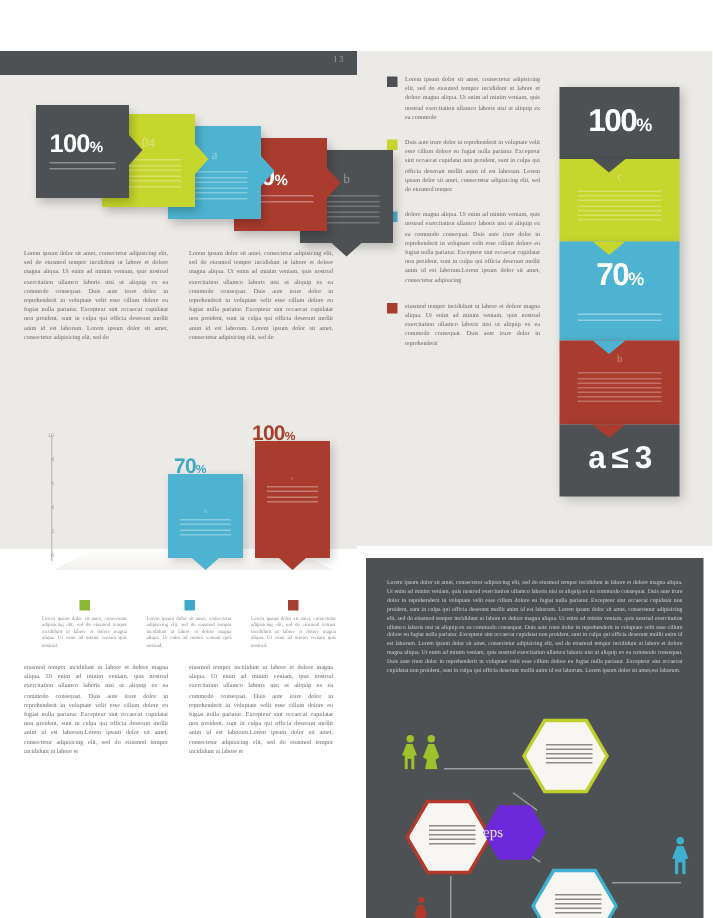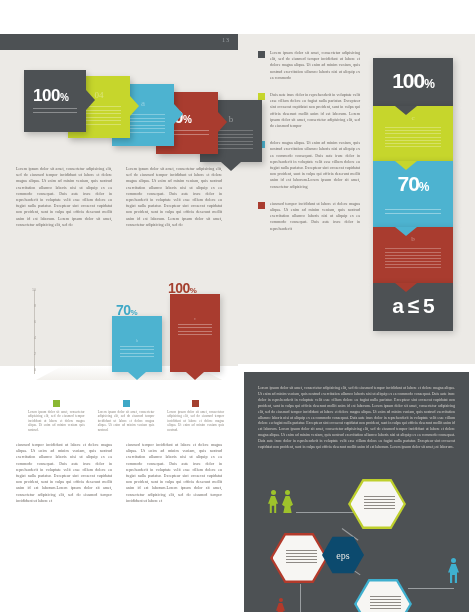--- a/index.html
+++ b/index.html
@@ -184,23 +184,23 @@
     position:absolute; inset:2.5px;
     background:#f7f6f3;
     clip-path: polygon(25% 2%, 75% 2%, 100% 50%, 75% 98%, 25% 98%, 0% 50%);
   }
   .hex-lines { position:absolute; left:26%; right:16%; top:32%; }
   .hex-lines i { display:block; height:1px; background:#8e8a85; margin-bottom:2.2px; }
   .hex-g { left:104px; top:2px;  width:58px; height:52px; background:#bfd02d; }
   .hex-r { left:26px;  top:56px; width:58px; height:52px; background:#b33a2b; }
   .hex-b { left:110px; top:102px;width:58px; height:52px; background:#3fb0cf; }
   .hex-c {
-    left:78px; top:60px; width:42px; height:38px; background:#0c4a6e;
+    left:78px; top:60px; width:42px; height:38px; background:#6d28d9;
     clip-path: polygon(25% 2%, 75% 2%, 100% 50%, 75% 98%, 25% 98%, 0% 50%);
-    position:absolute; display:flex; align-items:center; justify-content:center;
+    position:absolute; display:flex; align-items:center; 
   }
   .hex-c span { font-size:10px; color:#e7e5e2; font-family:"Liberation Serif", serif; }
 
   .connector { position:absolute; background:#9a9ea1; }
   .person { position:absolute; }
   .person .head { width:100%; border-radius:50%; }
   .person .body { margin:1px auto 0; }
 </style>
 </head>
 <body>
@@ -407,21 +407,21 @@
             <i></i>
             <i></i>
             <i></i>
             <i></i>
           </div>
       </div>
       <div class="vtip"></div>
     </div>
 
     <div class="vs v5">
-      <div class="vs-num">a ≤ 5</div>
+      <div class="vs-num">a ≤ 3</div>
     </div>
   </div>
 
   <div class="cols2 bl-cols">
     <div class="col">
       <p>eiusmod tempor incididunt ut labore et dolore magna aliqua. Ut enim ad minim veniam, quis nostrud exercitation ullamco laboris nisi ut aliquip ex ea commodo consequat. Duis aute irure dolor in reprehenderit in voluptate velit esse cillum dolore eu fugiat nulla pariatur. Excepteur sint occaecat cupidatat non proident, sunt in culpa qui officia deserunt mollit anim id est laborum.Lorem ipsum dolor sit amet, consectetur adipisicing elit, sed do eiusmod tempor incididunt ut labore et</p>
     </div>
     <div class="col">
       <p>eiusmod tempor incididunt ut labore et dolore magna aliqua. Ut enim ad minim veniam, quis nostrud exercitation ullamco laboris nisi ut aliquip ex ea commodo consequat. Duis aute irure dolor in reprehenderit in voluptate velit esse cillum dolore eu fugiat nulla pariatur. Excepteur sint occaecat cupidatat non proident, sunt in culpa qui officia deserunt mollit anim id est laborum.Lorem ipsum dolor sit amet, consectetur adipisicing elit, sed do eiusmod tempor incididunt ut labore et</p>
     </div>

